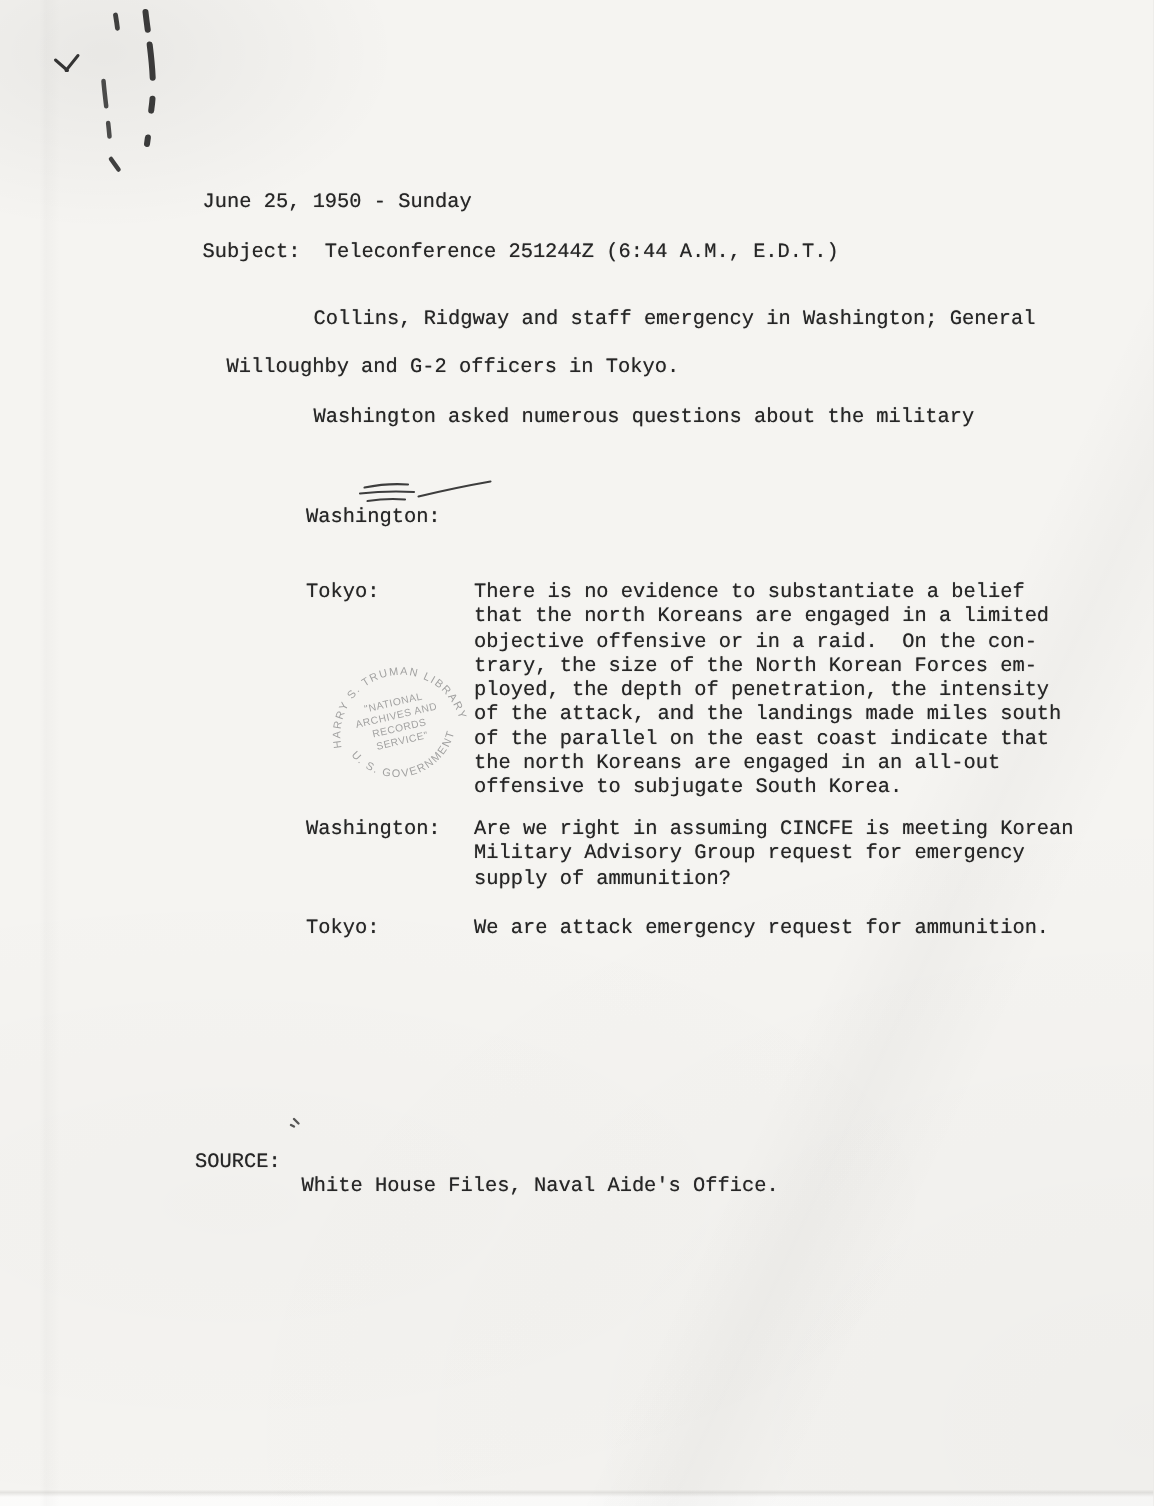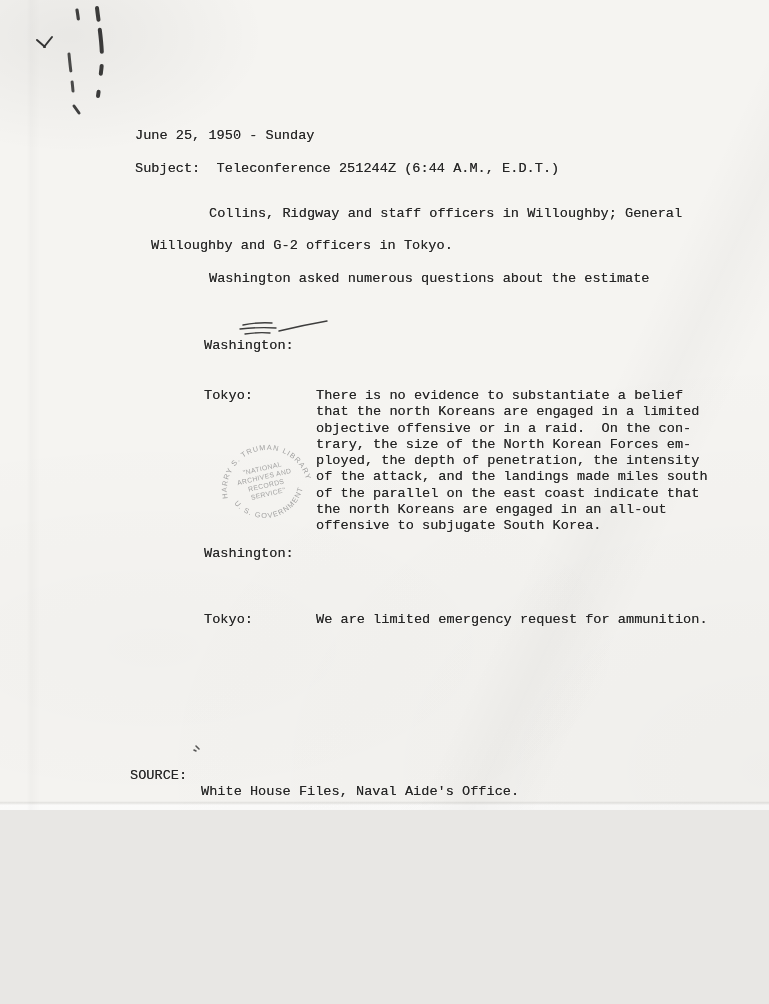--- a/index.html
+++ b/index.html
@@ -3,21 +3,21 @@
 <meta charset="utf-8">
 <style>
   :root{
     --paper:#f5f4f1;
     --ink:#262626;
     --stamp:#8f8f8f;
   }
   html,body{margin:0;padding:0;background:#e8e7e4;}
   .page{
     position:relative;
-    width:769px;height:810px;
+    width:769px;height:1004px;
     overflow:hidden;
     font-family:"Liberation Mono","DejaVu Sans Mono",monospace;
     font-size:13.6px;
     color:var(--ink);
     background:
       radial-gradient(ellipse 280px 170px at 70px 35px, rgba(0,0,0,0.05), transparent 70%),
       linear-gradient(115deg, transparent 0 69%, rgba(0,0,0,0.022) 74%, transparent 80%),
       linear-gradient(90deg, transparent 0 3.4%, rgba(0,0,0,0.02) 4%, transparent 5.2%),
       radial-gradient(ellipse 900px 600px at 100% 95%, rgba(0,0,0,0.025), transparent 72%),
       radial-gradient(ellipse 700px 300px at 20% 80%, rgba(0,0,0,0.015), transparent 75%),
@@ -57,41 +57,44 @@
       <path d="M 240,329 q 18,-2 36,-1"></path>
       <path d="M 245,334 q 13,-2 25,-1"></path>
       <path d="M 279,331 q 25,-6 48,-10"></path>
     </g>
     <path d="M 196,746 l 3,3 M 194,750 l 2,1" stroke-width="1.6" opacity="0.7"></path>
   </svg>
 
   <div class="line" style="left:135px;top:128px">June 25, 1950 - Sunday</div>
   <div class="line" style="left:135px;top:161px">Subject:  Teleconference 251244Z (6:44 A.M., E.D.T.)</div>
 
-  <div class="line" style="left:209px;top:206px">Collins, Ridgway and staff officers in Willoughby; General</div>
+  <div class="line" style="left:209px;top:206px">Collins, Ridgway and staff emergency in Washington; General</div>
   <div class="line" style="left:151px;top:238px">Willoughby and G-2 officers in Tokyo.</div>
-  <div class="line" style="left:209px;top:271px">Washington asked numerous questions about the estimate</div>
+  <div class="line" style="left:209px;top:271px">Washington asked numerous questions about the military</div>
 
   <div class="line" style="left:204px;top:338px">Washington:</div>
 
   <div class="line" style="left:204px;top:388px">Tokyo:</div>
   <div class="line" style="left:316px;top:388px">There is no evidence to substantiate a belief
 that the north Koreans are engaged in a limited
 objective offensive or in a raid.  On the con-
 trary, the size of the North Korean Forces em-
 ployed, the depth of penetration, the intensity
 of the attack, and the landings made miles south
 of the parallel on the east coast indicate that
 the north Koreans are engaged in an all-out
 offensive to subjugate South Korea.</div>
 
   <div class="line" style="left:204px;top:546px">Washington:</div>
+  <div class="line" style="left:316px;top:546px">Are we right in assuming CINCFE is meeting Korean
+Military Advisory Group request for emergency
+supply of ammunition?</div>
 
   <div class="line" style="left:204px;top:612px">Tokyo:</div>
-  <div class="line" style="left:316px;top:612px">We are limited emergency request for ammunition.</div>
+  <div class="line" style="left:316px;top:612px">We are attack emergency request for ammunition.</div>
 
   <svg class="stamp" viewBox="0 0 110 110">
     <defs>
       <path id="arcTop" d="M 13,66 A 42,42 0 1 1 97,66"></path>
       <path id="arcBottom" d="M 19,73 A 41,41 0 0 0 91,73"></path>
     </defs>
     <text class="ring"><textPath href="#arcTop" startOffset="50%" text-anchor="middle">HARRY S. TRUMAN LIBRARY</textPath></text>
     <text class="ring"><textPath href="#arcBottom" startOffset="50%" text-anchor="middle">U. S. GOVERNMENT</textPath></text>
     <text class="ctr" x="55" y="45">"NATIONAL</text>
     <text class="ctr" x="55" y="54">ARCHIVES AND</text>

